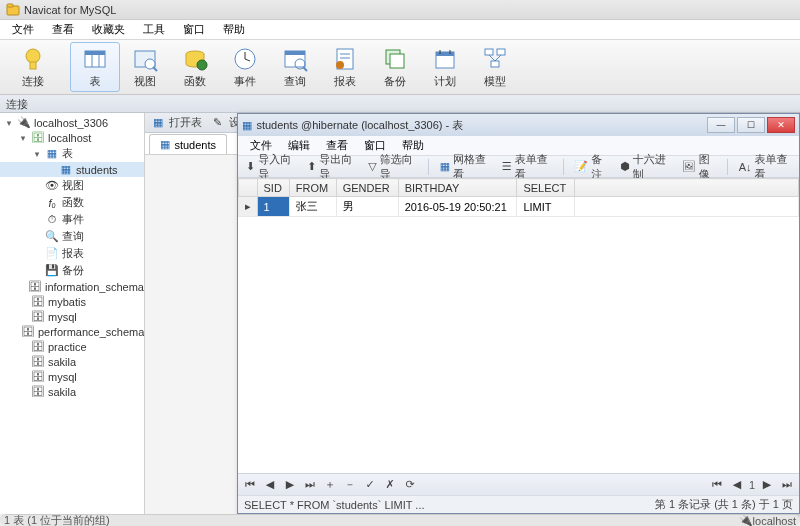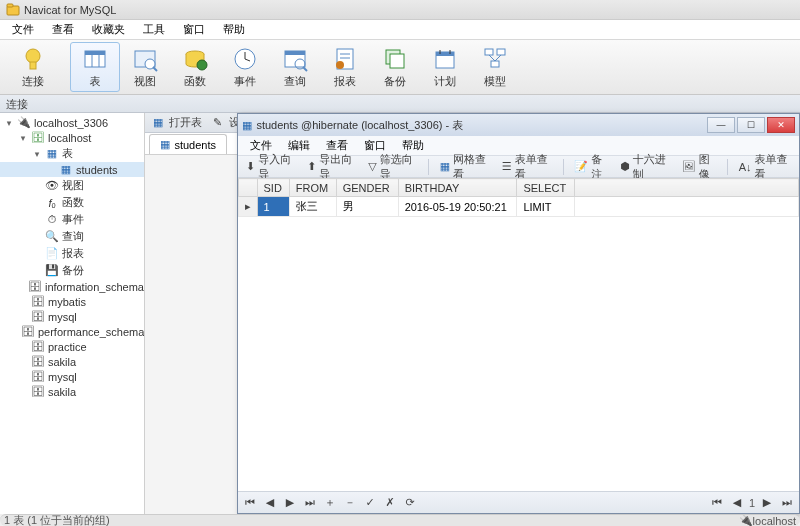--- a/index.html
+++ b/index.html
@@ -415,20 +415,24 @@
           <span class="navbtn">✓</span>
           <span class="navbtn">✗</span>
           <span class="navbtn">⟳</span>
           <span class="spacer"></span>
           <span class="navbtn">⏮</span>
           <span class="navbtn">◀</span>
           <span>1</span>
           <span class="navbtn">▶</span>
           <span class="navbtn">⏭</span>
         </div>
+        <div class="cw-status">
+          <span>SELECT * FROM `students` LIMIT ...</span>
+          <span>第 1 条记录 (共 1 条) 于 1 页</span>
+        </div>
       </div>
     </div>
   </div>
 </div>
 
 <div class="statusbar">
   <span>1 表 (1 位于当前的组)</span>
   <span style="flex:1"></span>
   <span>🔌</span>
   <span>localhost</span>

